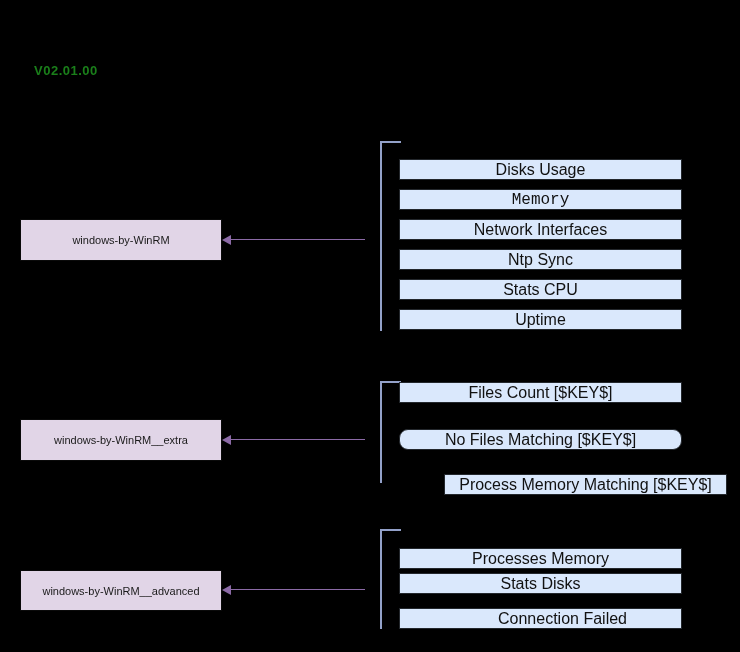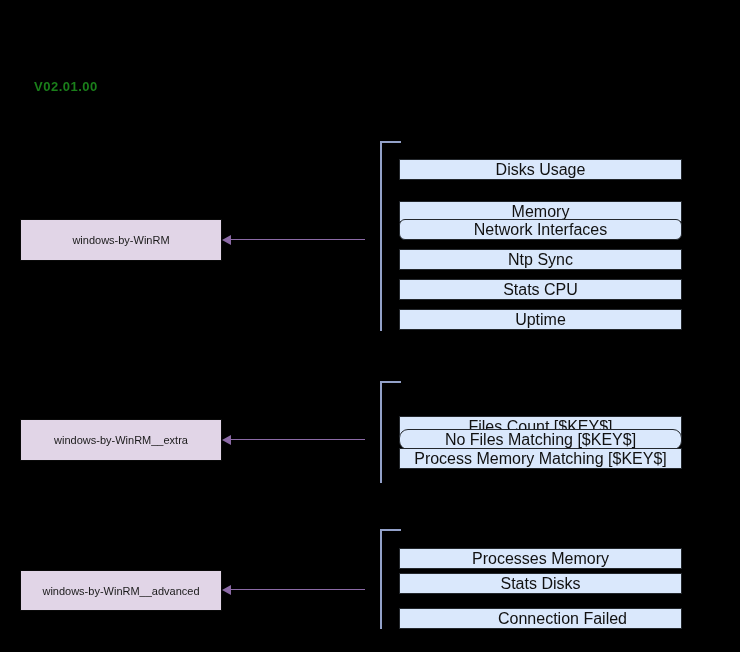--- a/index.html
+++ b/index.html
@@ -11,21 +11,21 @@
     position: relative;
     width: 740px;
     height: 652px;
     background: #000000;
     font-family: "Liberation Sans", "DejaVu Sans", sans-serif;
     overflow: hidden;
   }
   .version-label {
     position: absolute;
     left: 34px;
-    top: 79px;
+    top: 63px;
     font-size: 13px;
     font-weight: bold;
     color: #1a7f1a;
     letter-spacing: 0.5px;
   }
   .host-box {
     position: absolute;
     left: 20px;
     width: 202px;
     height: 42px;
@@ -85,34 +85,34 @@
 <div id="canvas">
 
   <div class="version-label">V02.01.00</div>
 
   <div class="host-box" style="top:219px;">windows-by-WinRM</div>
   <div class="arrow-line" style="top:239px;"></div>
   <div class="arrow-head" style="top:235px;"></div>
   <div class="bracket" style="top:141px; height:190px;"></div>
 
   <div class="service-box" style="top:159px;">Disks Usage</div>
-  <div class="service-box" style="top:201px;">Memory</div>
-  <div class="service-box" style="top:219px;border-radius:6px;">Network Interfaces</div>
+  <div class="service-box" style="top:189px;font-family:Liberation Mono, monospace;">Memory</div>
+  <div class="service-box" style="top:219px;">Network Interfaces</div>
   <div class="service-box" style="top:279px;">Stats CPU</div>
   <div class="service-box" style="top:249px;">Ntp Sync</div>
   <div class="service-box" style="top:309px;">Uptime</div>
 
   <div class="host-box" style="top:419px;">windows-by-WinRM__extra</div>
   <div class="arrow-line" style="top:439px;"></div>
   <div class="arrow-head" style="top:435px;"></div>
   <div class="bracket" style="top:381px; height:102px;"></div>
 
-  <div class="service-box" style="top:382px;margin-top:34px;">Files Count [$KEY$]</div>
+  <div class="service-box" style="top:382px;">Files Count [$KEY$]</div>
   <div class="service-box" style="top:429px;border-radius:9px;">No Files Matching [$KEY$]</div>
-  <div class="service-box" style="top:448px;">Process Memory Matching [$KEY$]</div>
+  <div class="service-box" style="top:474px;margin-left:45px;">Process Memory Matching [$KEY$]</div>
 
   <div class="host-box" style="top:570px; height:41px;text-align:center;">windows-by-WinRM__advanced</div>
   <div class="arrow-line" style="top:589px;"></div>
   <div class="arrow-head" style="top:585px;"></div>
   <div class="bracket" style="top:529px; height:100px;"></div>
 
   <div class="service-box" style="top:548px;">Processes Memory</div>
   <div class="service-box" style="top:573px;">Stats Disks</div>
   <div class="service-box" style="top:608px;padding-left:44px;">Connection Failed</div>
 

